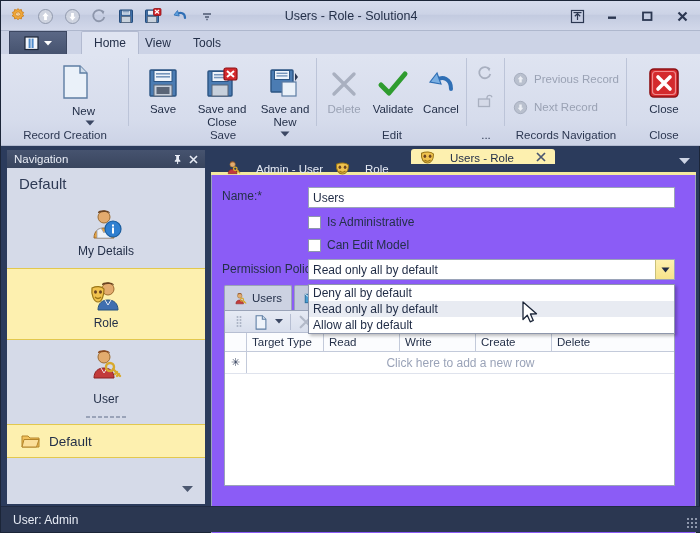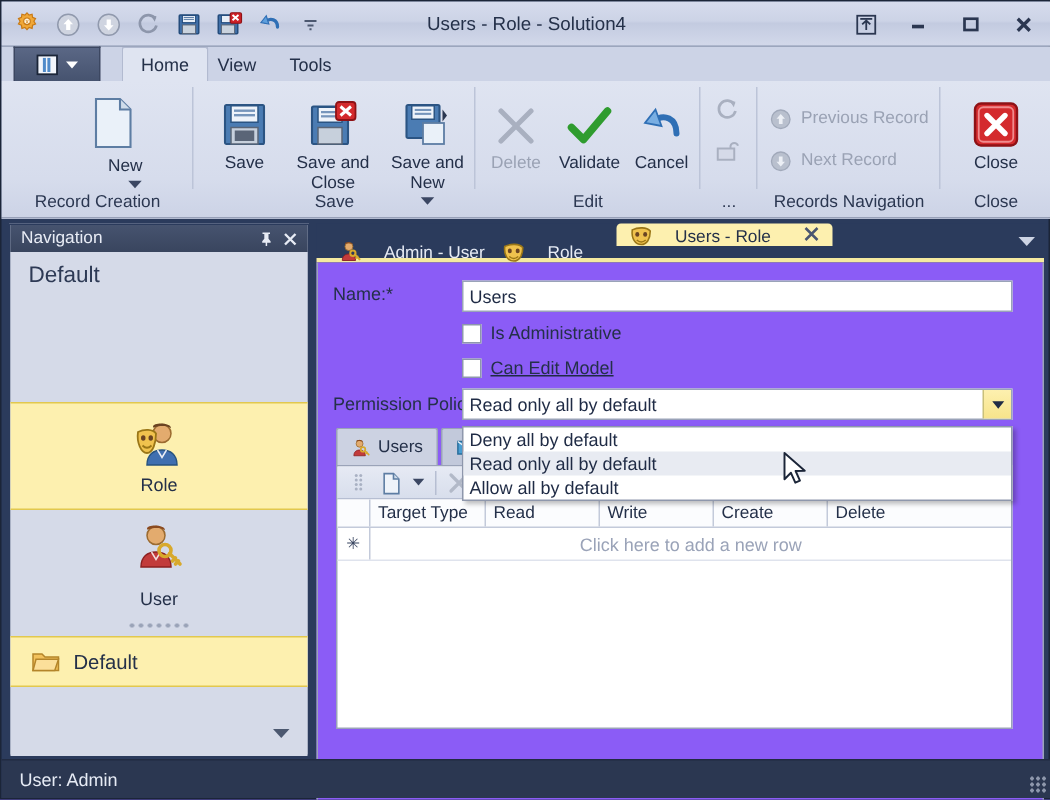--- a/index.html
+++ b/index.html
@@ -458,20 +458,32 @@
       </span>
       <span class="btn">
         <svg width="11" height="11" viewBox="0 0 11 11">
             <path d="M2 2l7 7M9 2l-7 7" stroke="#e8ecf5" stroke-width="1.6"></path>
           </svg>
       </span>
     </div>
     <div class="nav-body">
       <div class="nav-title">Default</div>
 
+      <div class="nav-item" style="top:28px;">
+        <svg width="34" height="34" viewBox="0 0 34 34">
+          <circle cx="15" cy="10" r="6" fill="#e3ab6e" stroke="#9c6b30" stroke-width="1"></circle>
+          <path d="M9 5.5c0-3 12-3 12 1 0 0-1.5-1.5-6-1.5S9 7 9 5.5z" fill="#6b4422"></path>
+          <path d="M5 31c0-7 4.5-10 10-10s10 3 10 10z" fill="#e8a33d" stroke="#9c6b30" stroke-width="1"></path>
+          <path d="M12 21l3 5 3-5 4 2v8H8v-8z" fill="#eef1f6" stroke="#9aa3b8" stroke-width="0.8"></path>
+          <circle cx="24" cy="22" r="8" fill="#2f7fd0" stroke="#1b5d9e" stroke-width="1.2"></circle>
+          <rect x="23" y="20.5" width="2" height="6" fill="#fff"></rect>
+          <rect x="23" y="17.5" width="2" height="2" fill="#fff"></rect>
+        </svg>
+        <span class="nlbl">My Details</span>
+      </div>
 
       <div class="nav-item sel" style="top:100px;">
         <svg width="34" height="34" viewBox="0 0 34 34">
           <circle cx="19" cy="10" r="6" fill="#e3ab6e" stroke="#9c6b30" stroke-width="1"></circle>
           <path d="M13 5.5c0-3 12-3 12 1 0 0-1.5-1.5-6-1.5s-6 2-6 0.5z" fill="#6b4422"></path>
           <path d="M9 31c0-7 4.5-10 10-10s10 3 10 10z" fill="#3f6fb0" stroke="#27537f" stroke-width="1"></path>
           <path d="M16 21l3 5 3-5" fill="none" stroke="#e9edf4" stroke-width="1"></path>
           <path d="M3 9c4-2 10-2 12 1 0 6-2 13-6 13S2 16 3 9z" fill="#f0c24e" stroke="#9a7617" stroke-width="1.2"></path>
           <ellipse cx="6.5" cy="13" rx="1.5" ry="1.8" fill="#6b4422"></ellipse>
           <ellipse cx="11.5" cy="13" rx="1.5" ry="1.8" fill="#6b4422"></ellipse>
@@ -559,21 +571,21 @@
 
       <div class="frow" style="left:10px; top:14px;">
         <span class="flabel" style="width:83px;">Name:*</span>
       </div>
       <input class="finput" style="position: absolute; left: 96px; top: 12px; width: 367px;" value="Users">
 
       <div class="frow" style="left:96px; top:40px; gap:6px;">
         <span class="chk"></span>
         <span class="flabel">Is Administrative</span>
       </div>
-      <div class="frow" style="left:96px; top:63px; gap:6px;text-decoration:underline;">
+      <div class="frow" style="left:96px; top:63px; gap:6px;">
         <span class="chk"></span>
         <span class="flabel">Can Edit Model</span>
       </div>
 
       <div class="frow" style="left:10px; top:87px;">
         <span class="flabel">Permission Policy:</span>
       </div>
       <div class="combo" style="left:96px; top:84px; width:367px;">
         <span class="cval">Read only all by default</span>
         <span class="carrow">

